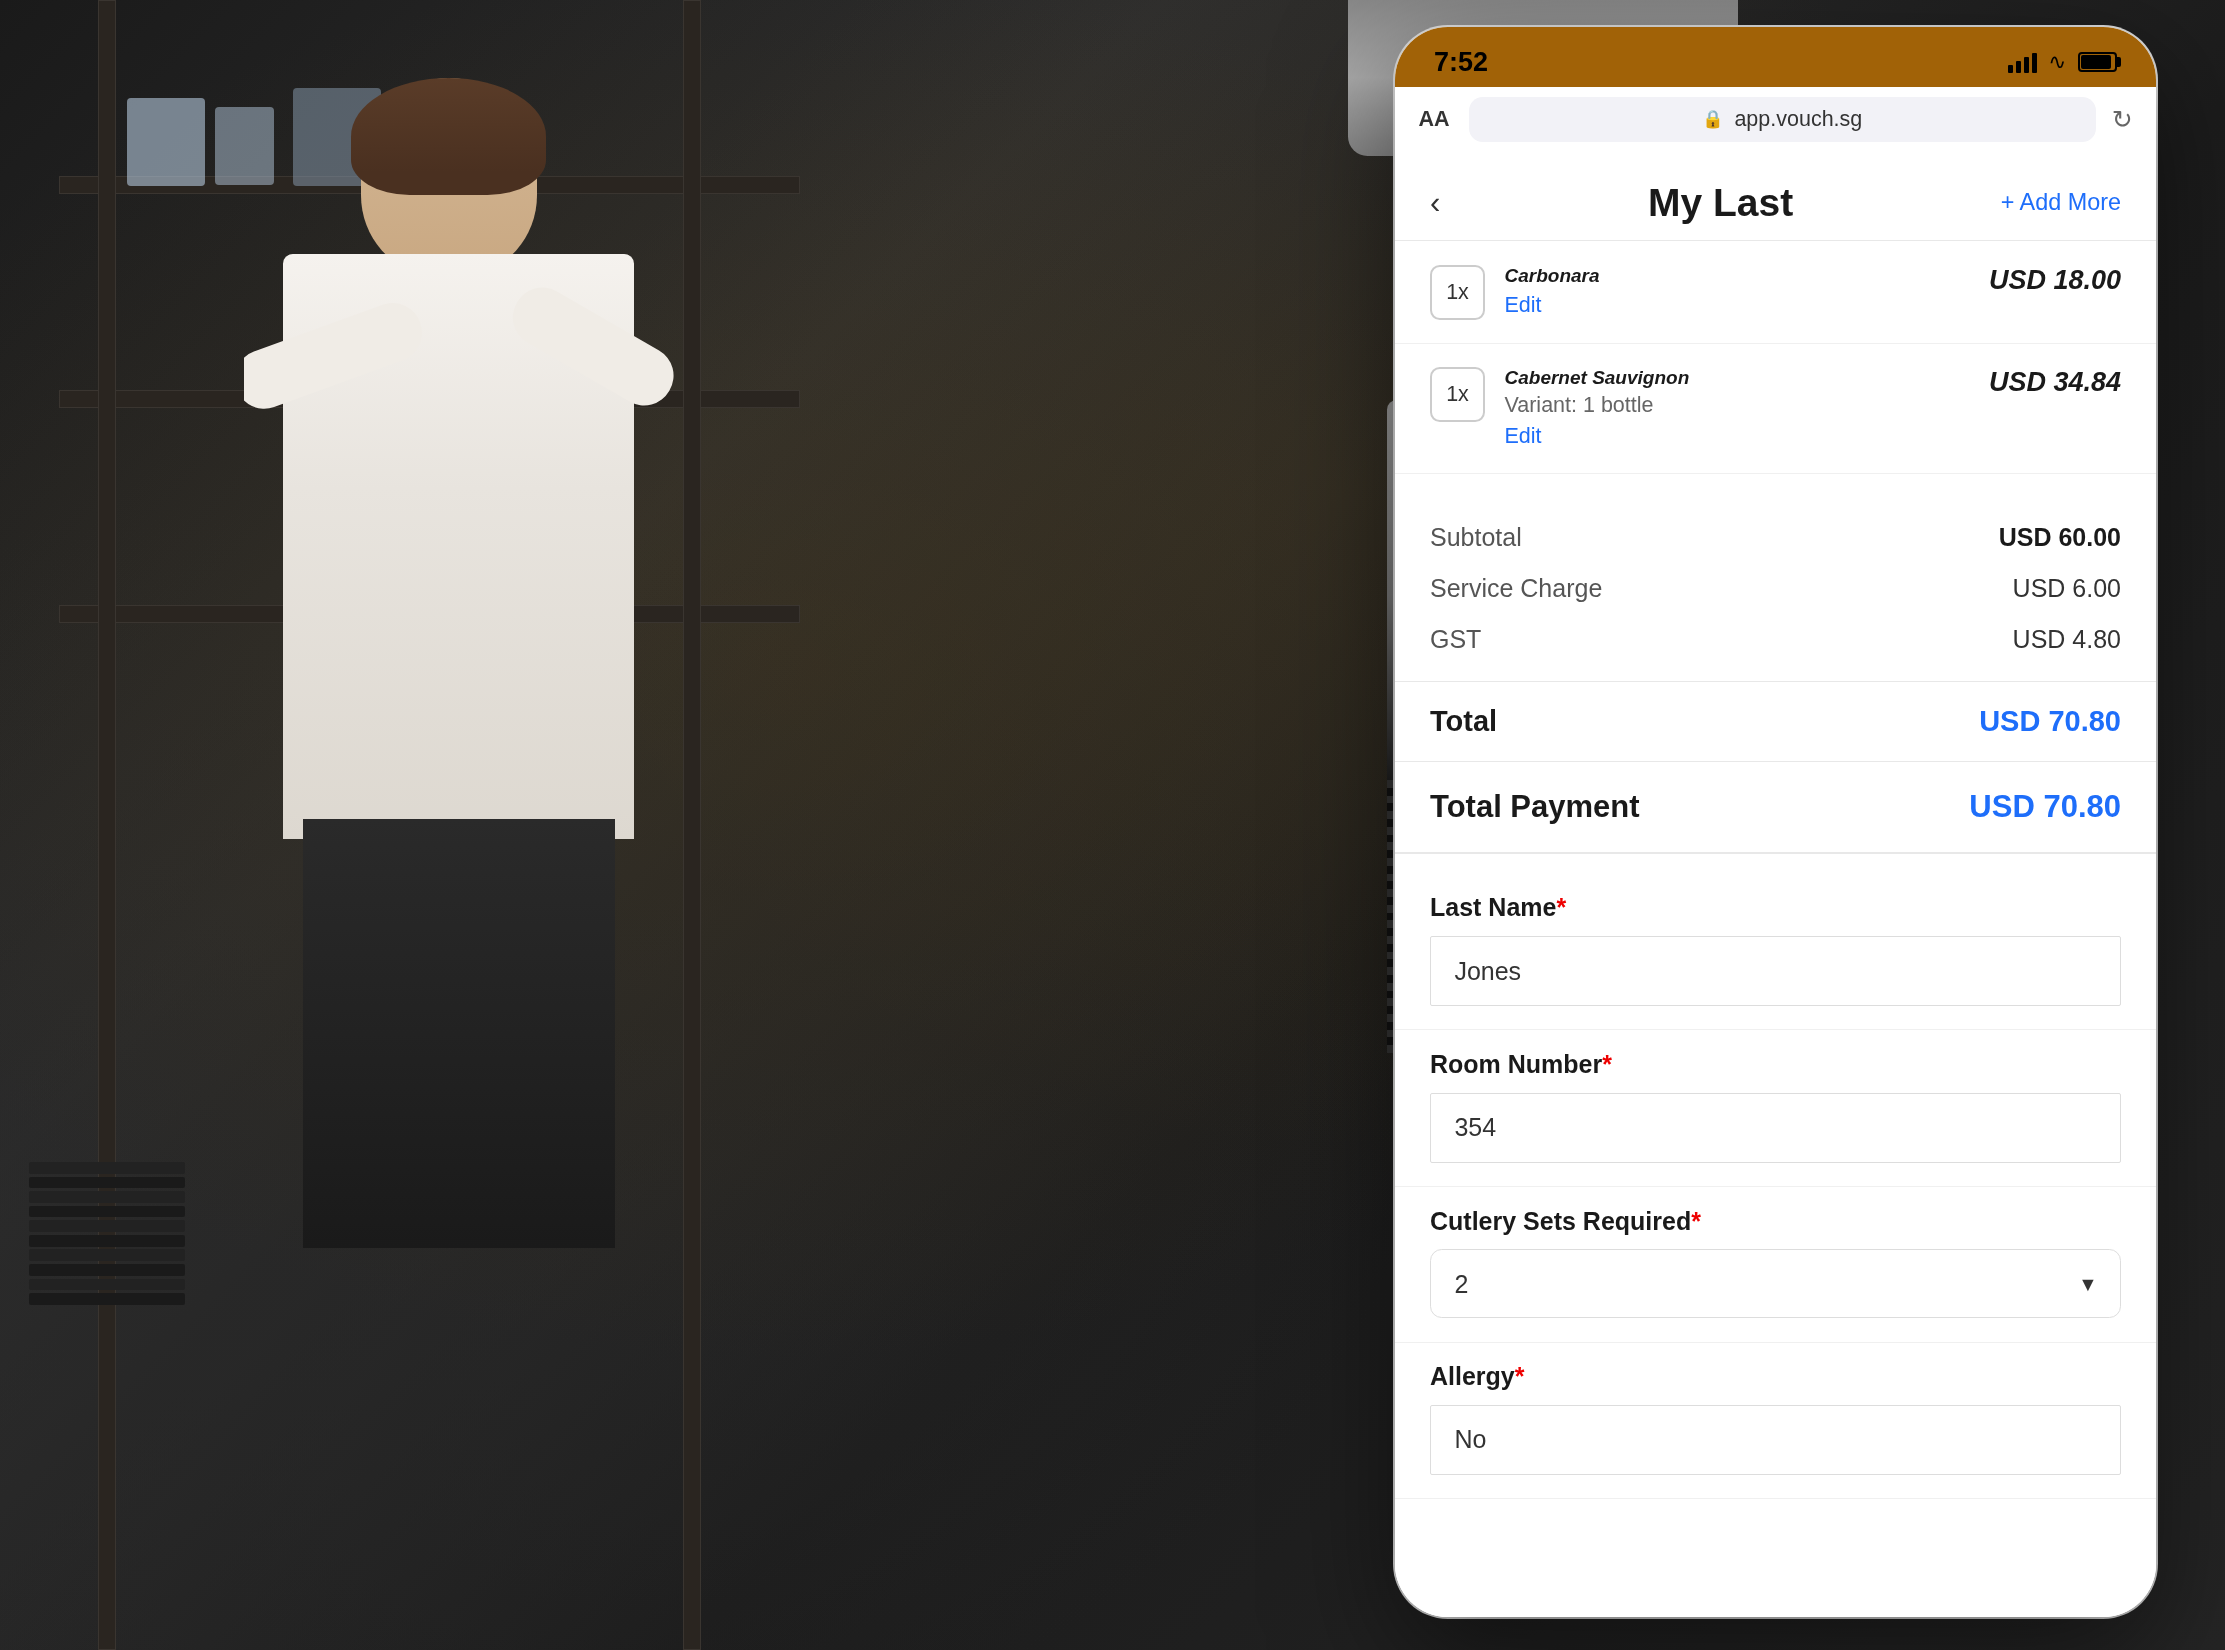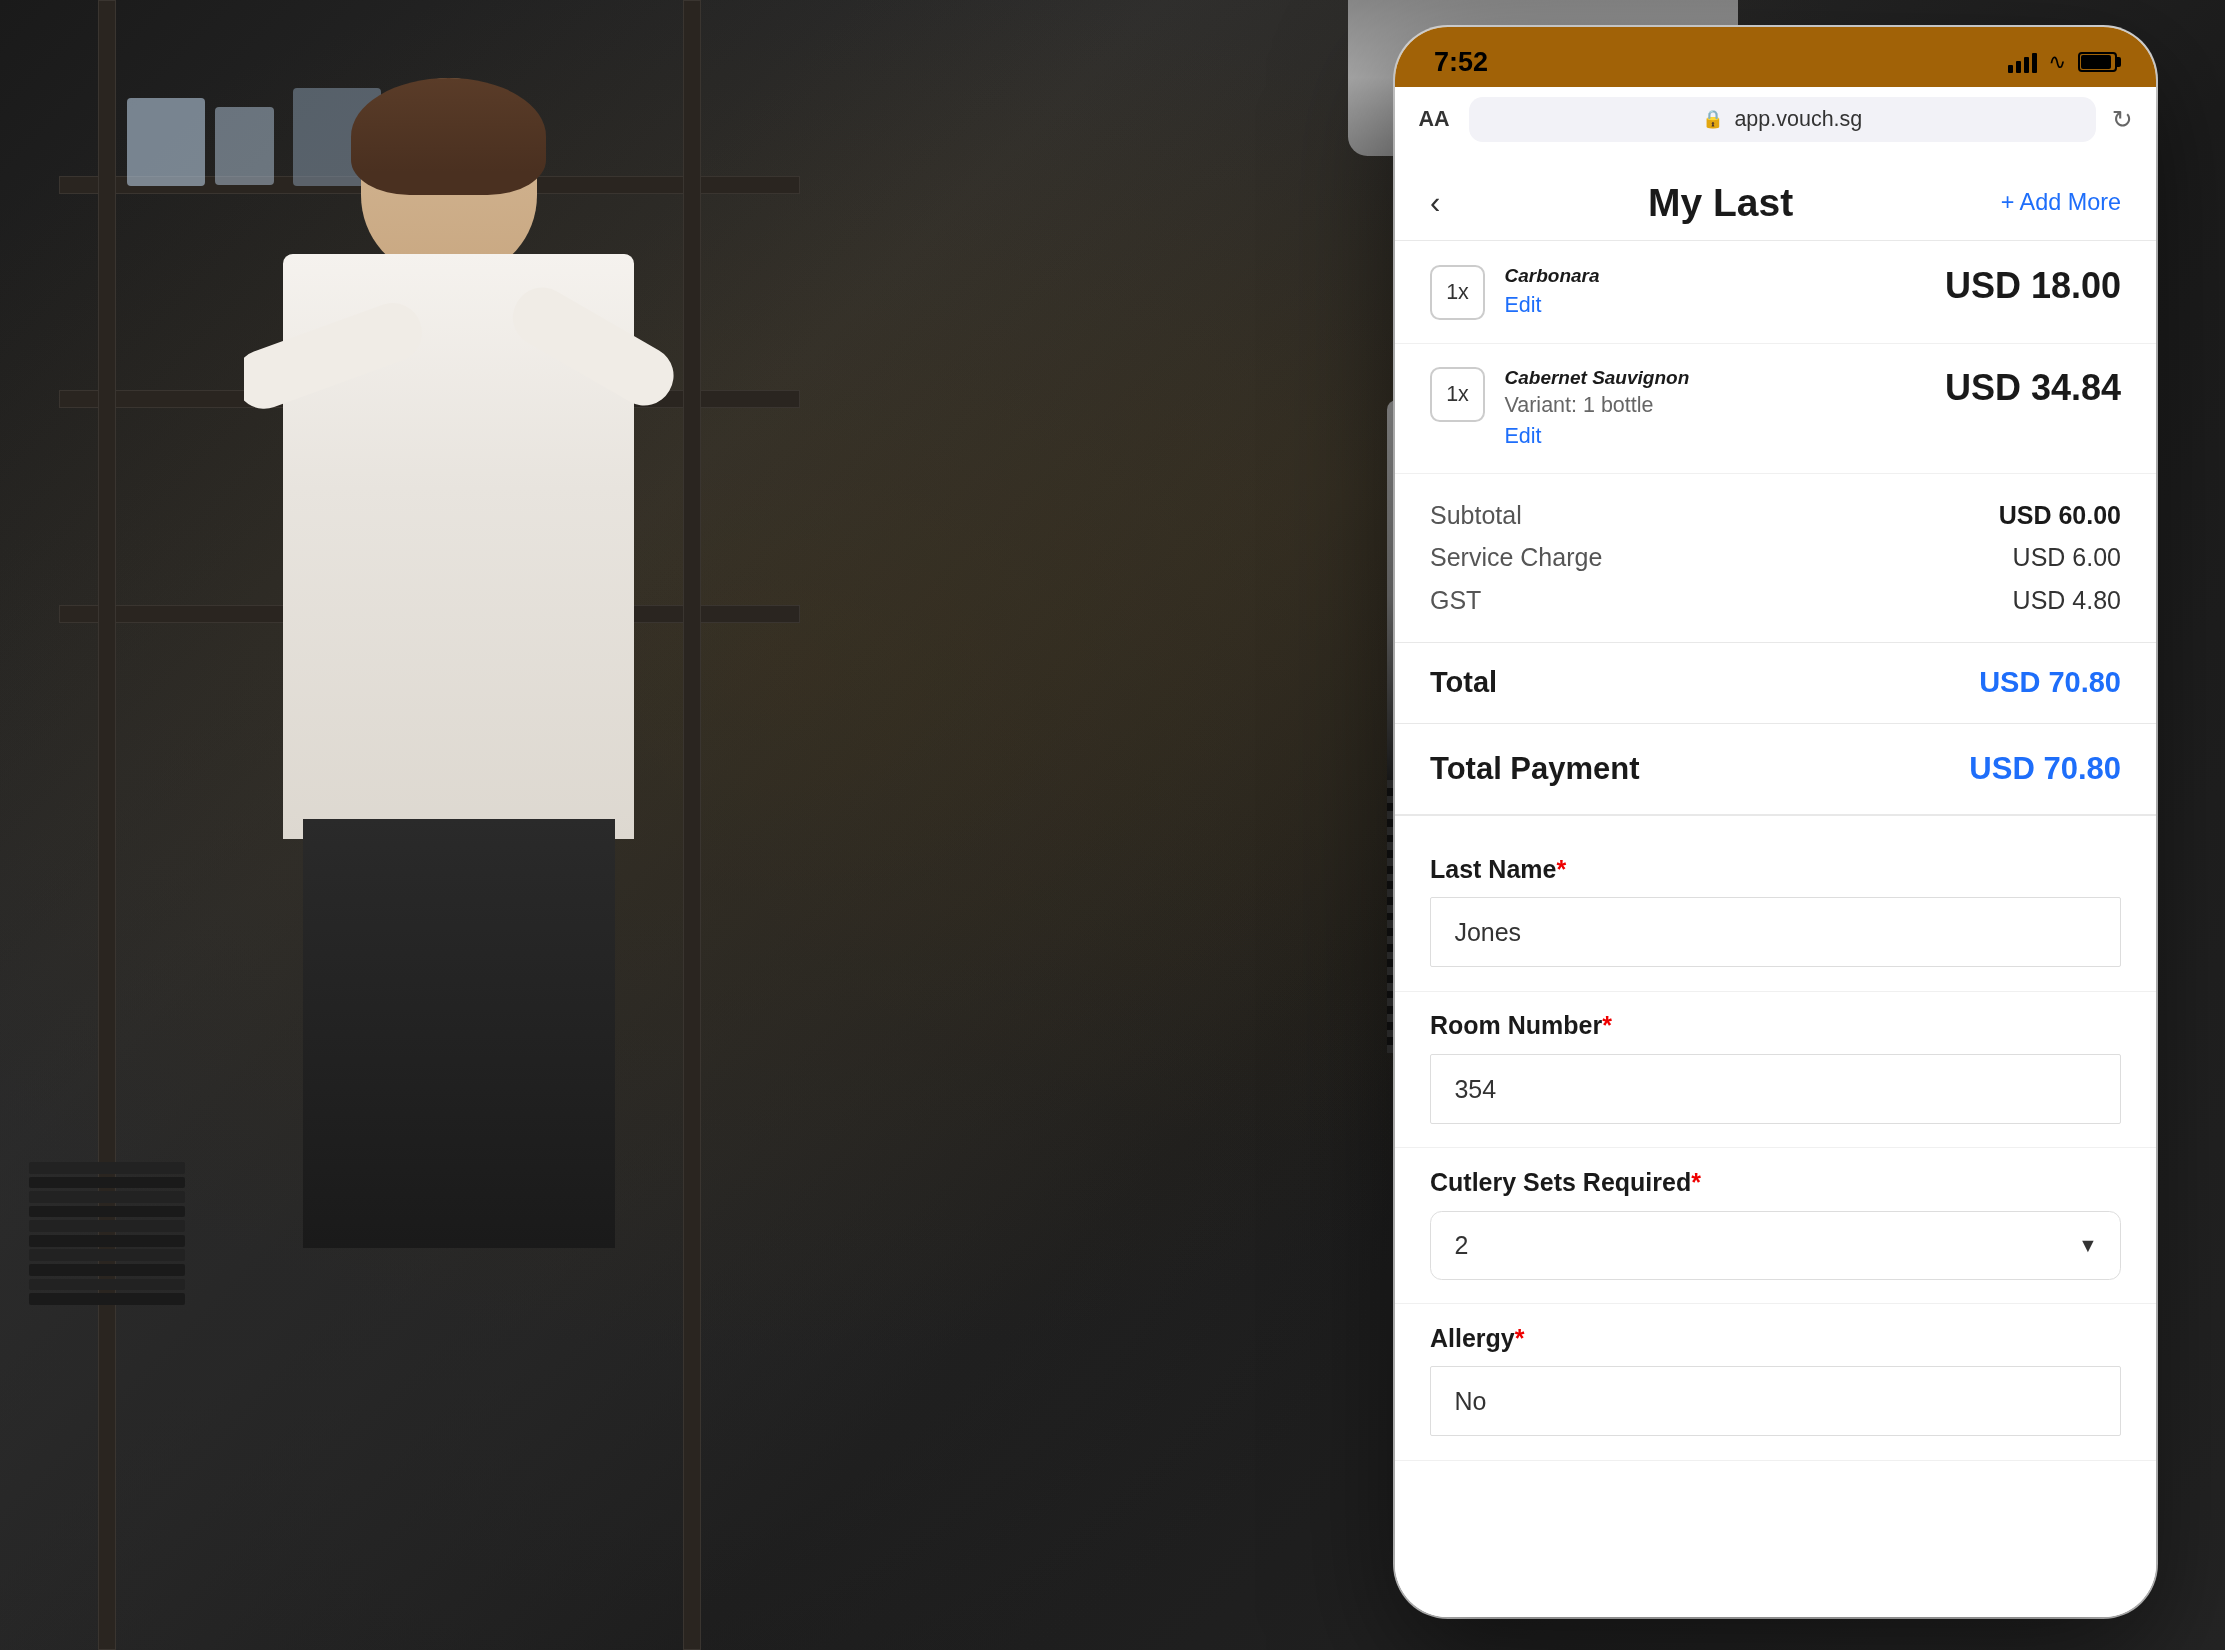--- a/index.html
+++ b/index.html
@@ -255,37 +255,39 @@
     }
 
     .item-edit {
       font-size: 21.5px;
       color: #1e6efa;
       margin-top: 5.9px;
       display: block;
     }
 
     .item-price {
-      font-size: 36px;
+      font-size: 27px;
       font-weight: 600;
       color: #1a1a1a;
       white-space: nowrap;
+      font-style: italic;
     }
 
     
     .price-summary {
       padding: 27px 35px;
       border-bottom: 1px solid #e8e8e8;
     }
 
     .price-row {
       display: flex;
       justify-content: space-between;
       margin-bottom: 13.7px;
       align-items: center;
+      margin-top: 22px;
     }
 
     .price-label {
       font-size: 25px;
       color: #555;
     }
 
     .price-value {
       font-size: 25px;
       color: #333;

